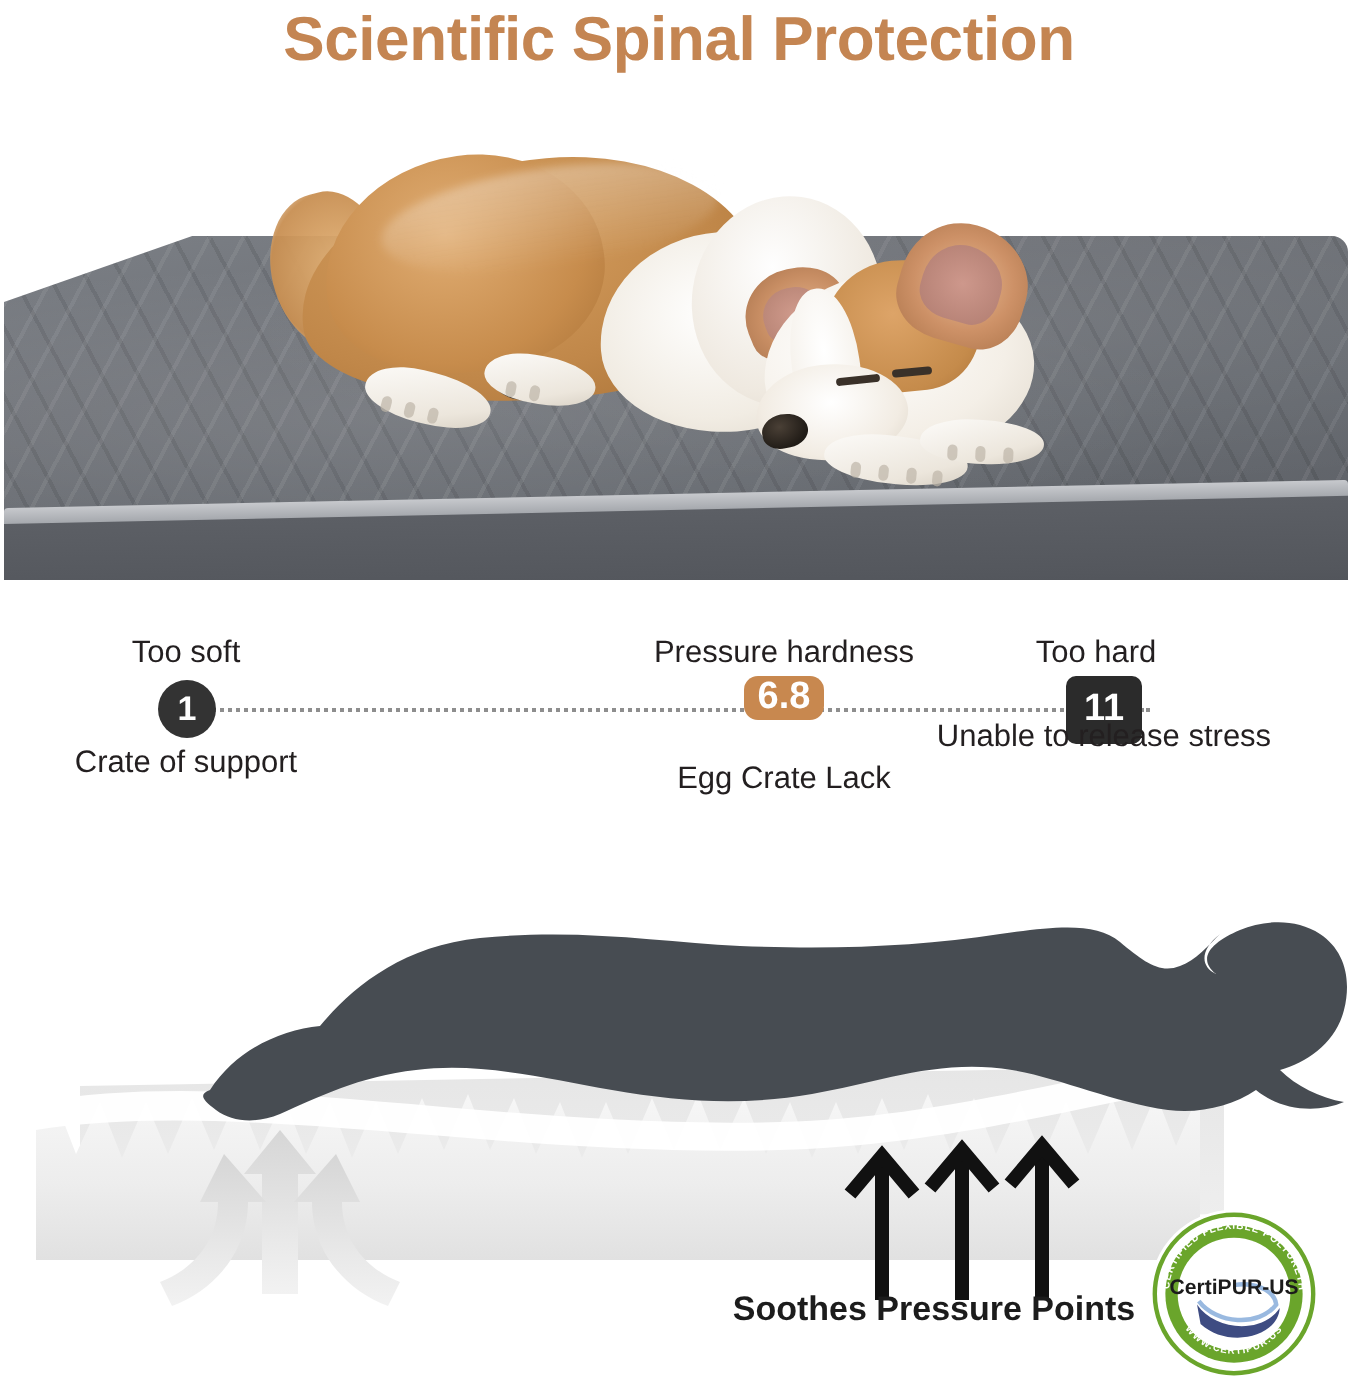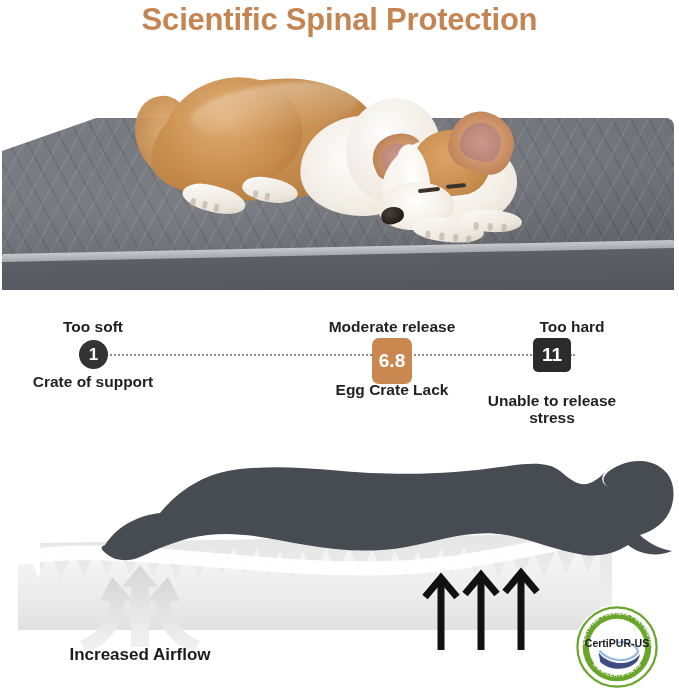--- a/index.html
+++ b/index.html
@@ -177,37 +177,37 @@
   }
   .badge{
     position:absolute;display:flex;align-items:center;justify-content:center;
     font-weight:bold;color:#ffffff;
   }
   #badge1{
     left:79px;top:340px;width:29px;height:29px;border-radius:50%;
     background:#333333;font-size:17px;
   }
   #badge68{
-    left:372px;top:338px;width:40px;height:46px;border-radius:7px;
+    left:372px;top:338px;width:40px;height:22px;border-radius:7px;
     background:#c8884f;font-size:19px;
   }
   #badge10{
     left:533px;top:338px;width:38px;height:34px;border-radius:5px;
     background:#2b2b2b;font-size:19px;
   }
   .sc-lab{
-    position:absolute;text-align:center;font-weight:bold;font-size:15.5px;
+    position:absolute;text-align:center;font-weight:normal;font-size:15.5px;
     color:#231f20;line-height:17px;
   }
   #lab-soft-top{left:13px;top:318px;width:160px;}
   #lab-soft-bot{left:3px;top:373px;width:180px;}
   #lab-mod-top{left:292px;top:318px;width:200px;}
   #lab-mod-bot{left:292px;top:381px;width:200px;}
-  #lab-hard-top{left:492px;top:318px;width:160px;}
-  #lab-hard-bot{left:464px;top:392px;width:176px;}
+  #lab-hard-top{left:468px;top:318px;width:160px;}
+  #lab-hard-bot{left:464px;top:360px;width:176px;}
 
   
   #foam{position:absolute;left:0;top:425px;width:679px;height:230px;}
   .foam-svg{position:absolute;left:0;top:0;}
 
   
   .bot-lab{
     position:absolute;font-weight:bold;font-size:17px;color:#1c1c1c;text-align:center;
   }
   #lab-airflow{left:10px;top:645px;width:260px;}
@@ -270,21 +270,21 @@
     </div>
   </div>
 
   <div id="scale">
     <div class="sc-track"></div>
 
     <div class="sc-lab" id="lab-soft-top">Too soft</div>
     <div class="badge" id="badge1">1</div>
     <div class="sc-lab" id="lab-soft-bot">Crate of support</div>
 
-    <div class="sc-lab" id="lab-mod-top">Moderate release</div>
+    <div class="sc-lab" id="lab-mod-top">Pressure hardness</div>
     <div class="badge" id="badge68">6.8</div>
     <div class="sc-lab" id="lab-mod-bot">Egg Crate Lack</div>
 
     <div class="sc-lab" id="lab-hard-top">Too hard</div>
     <div class="badge" id="badge10">11</div>
     <div class="sc-lab" id="lab-hard-bot">Unable to release stress</div>
   </div>
 
   <div id="foam">
     <svg class="foam-svg" width="679" height="230" viewBox="0 0 679 230">
@@ -377,21 +377,21 @@
         <path d="M441,155 L441,225"></path>
         <path d="M425,172 L441,153 L457,172" stroke-width="7"></path>
         <path d="M481,152 L481,225"></path>
         <path d="M465,169 L481,150 L497,169" stroke-width="7"></path>
         <path d="M521,150 L521,225"></path>
         <path d="M505,167 L521,148 L537,167" stroke-width="7"></path>
       </g>
     </svg>
   </div>
 
-  <div class="bot-lab" id="lab-airflow">Increased Airflow</div>
+  <div class="bot-lab" id="lab-pressure">Soothes Pressure Points</div>
 
   <div id="certipur">
     <svg width="88" height="88" viewBox="0 0 200 200">
       <defs>
         <path id="arcTop" d="M 26,100 A 74,74 0 0 1 174,100"></path>
         <path id="arcBot" d="M 32,100 A 68,68 0 0 0 168,100"></path>
       </defs>
       <circle cx="100" cy="100" r="96" fill="#ffffff"></circle>
       <circle cx="100" cy="100" r="90" fill="none" stroke="#6aa52b" stroke-width="5"></circle>
       <circle cx="100" cy="100" r="66" fill="none" stroke="#6aa52b" stroke-width="4"></circle>

